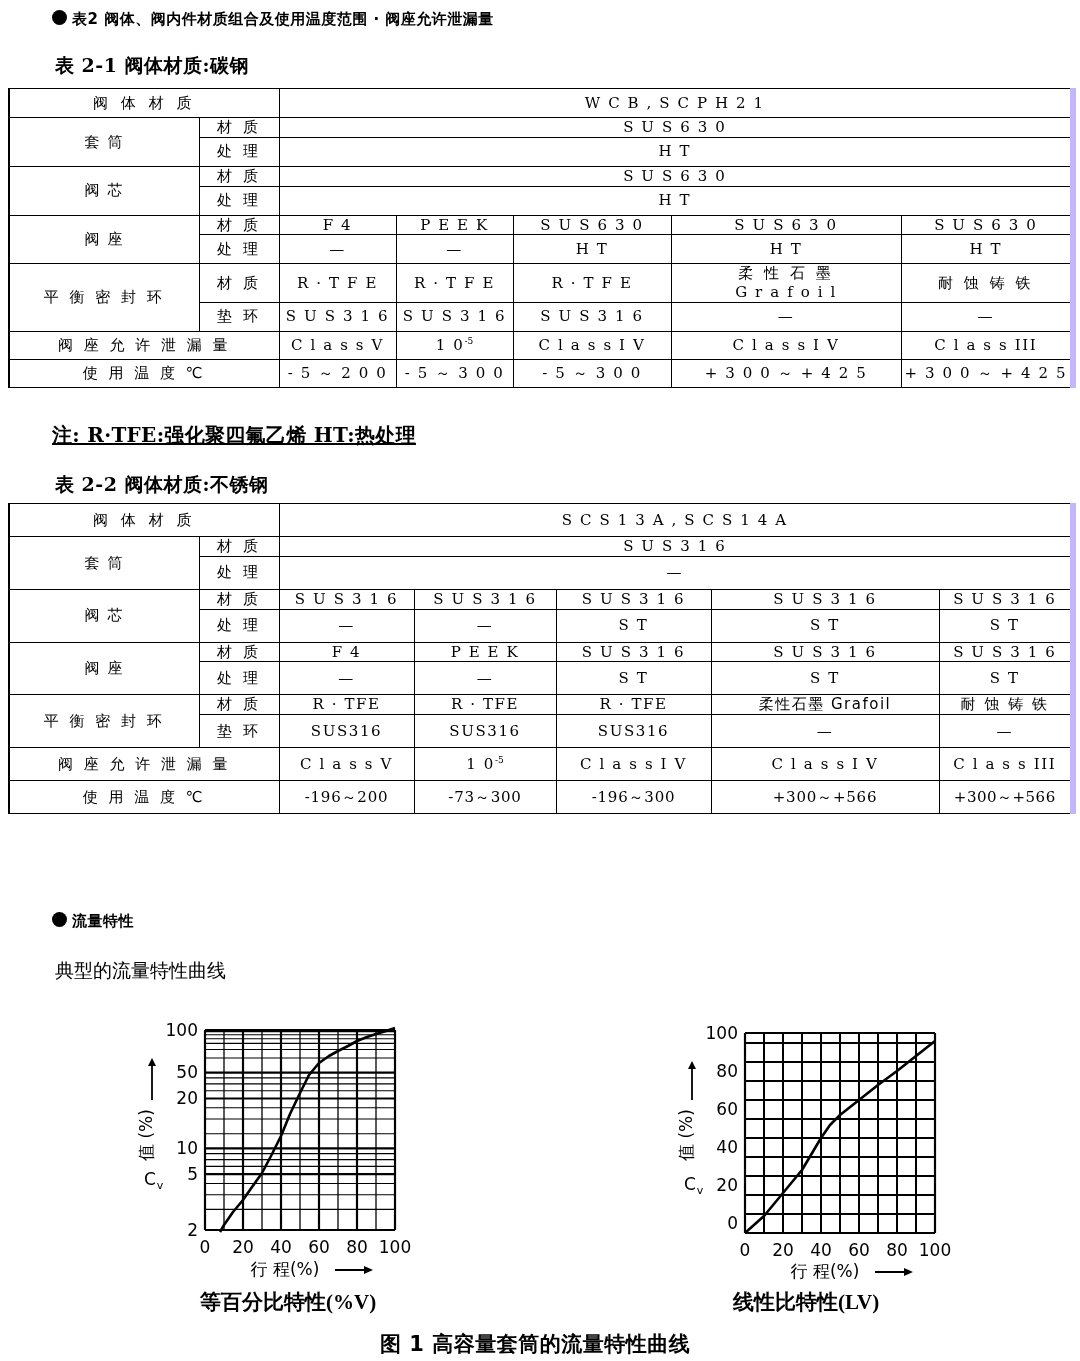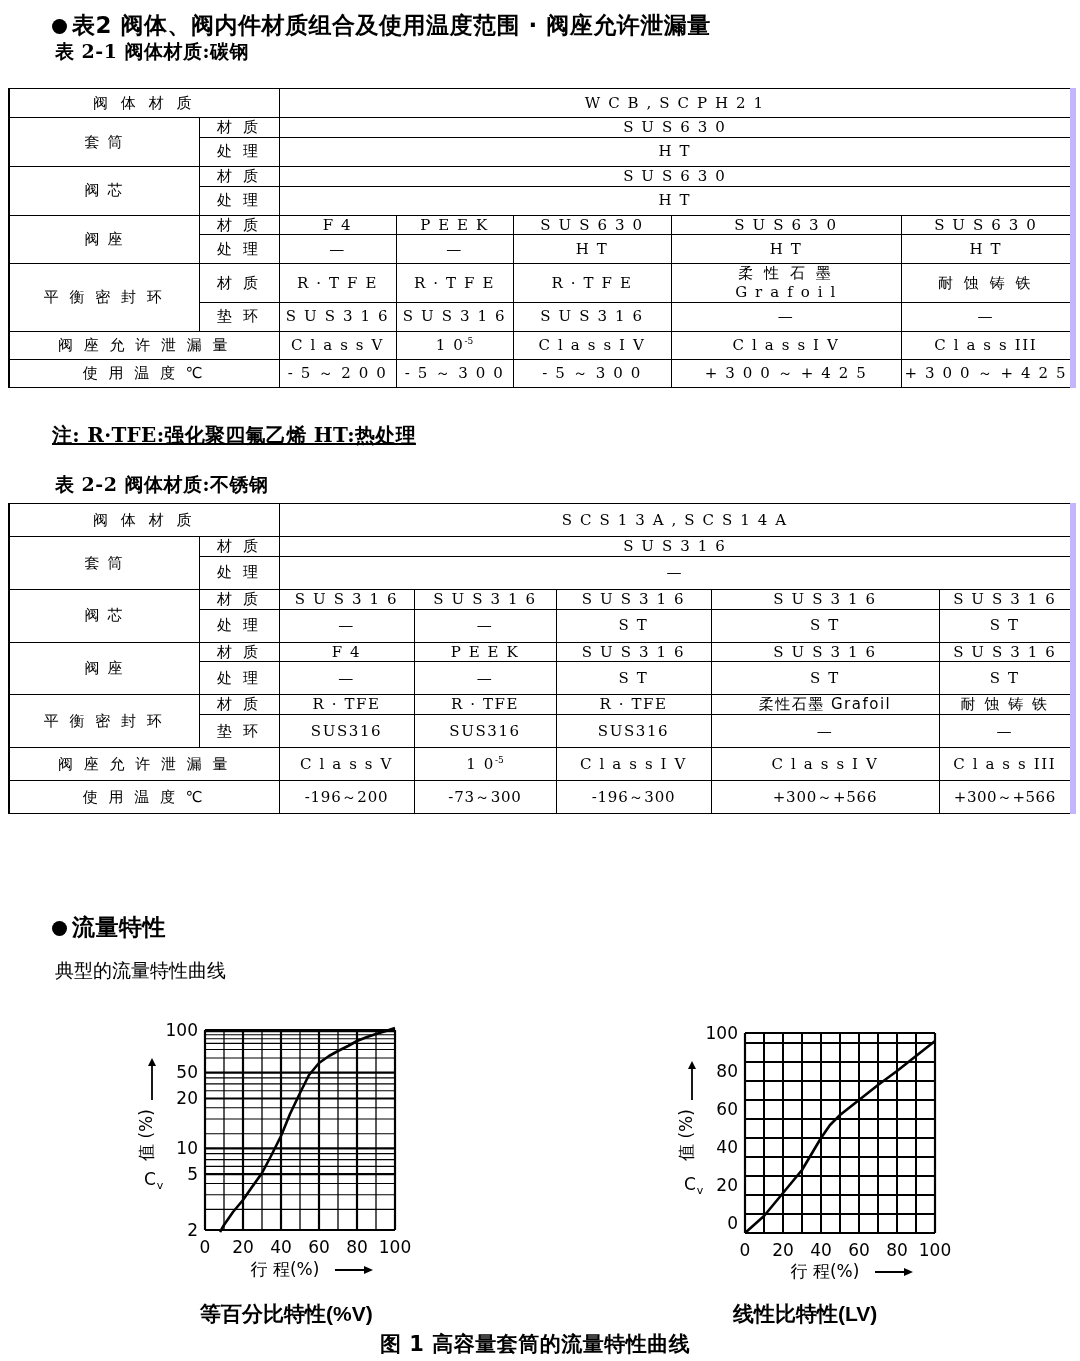--- a/index.html
+++ b/index.html
@@ -20,21 +20,21 @@
     width: 1080px;
     height: 1361px;
     padding: 0;
   }
 
   
   .sec-head {
     position: absolute;
     font-family: "DejaVu Sans", "Liberation Sans", sans-serif;
     font-weight: bold;
-    font-size: 23px;
+    font-size: 15px;
     letter-spacing: 0.5px;
     white-space: nowrap;
   }
   .bullet {
     display: inline-block;
     width: 15px;
     height: 15px;
     border-radius: 50%;
     background: #000;
     margin-right: 5px;
@@ -102,25 +102,24 @@
   .outer-top td { border-top: 2px solid #000; }
   .outer-bottom td { border-bottom: 2px solid #000; }
   table.vt td.lft { border-left: 2px solid #000; }
   table.vt td.rgt { border-right: 6px solid #c4b5fd; }
   sup { font-size: 9px; vertical-align: super; letter-spacing:0; }
 
   
   .chart-wrap { position: absolute; }
   .chart-caption {
     position: absolute;
-    font-family: Liberation Sans, sans-serif;
+    font-family: Liberation Serif, serif;
     font-weight: bold;
     font-size: 21px;
     white-space: nowrap;
-    margin-top: 12px;
   }
   .fig-caption {
     position: absolute;
     font-family: "DejaVu Sans", "Liberation Sans", sans-serif;
     font-weight: bold;
     font-size: 21px;
     white-space: nowrap;
     letter-spacing: 0.5px;
   }
   svg text {
@@ -130,21 +129,21 @@
 </style>
 </head>
 <body>
 
 <div class="page">
 
   <div class="sec-head" style="left:52px; top:10px;">
     <span class="bullet"></span><span>表2  阀体、阀内件材质组合及使用温度范围 · 阀座允许泄漏量</span>
   </div>
 
-  <div class="sub-head" style="left:55px; top:39px;text-align:right;">表 2-1  阀体材质:碳钢</div>
+  <div class="sub-head" style="left:55px; top:53px;text-align:right;">表 2-1  阀体材质:碳钢</div>
 
   <table class="vt" style="left:8px; top:88px; width:1064px;">
     <colgroup>
       <col style="width:190px">
       <col style="width:80px">
       <col style="width:117px">
       <col style="width:117px">
       <col style="width:158px">
       <col style="width:230px">
       <col style="width:172px">

